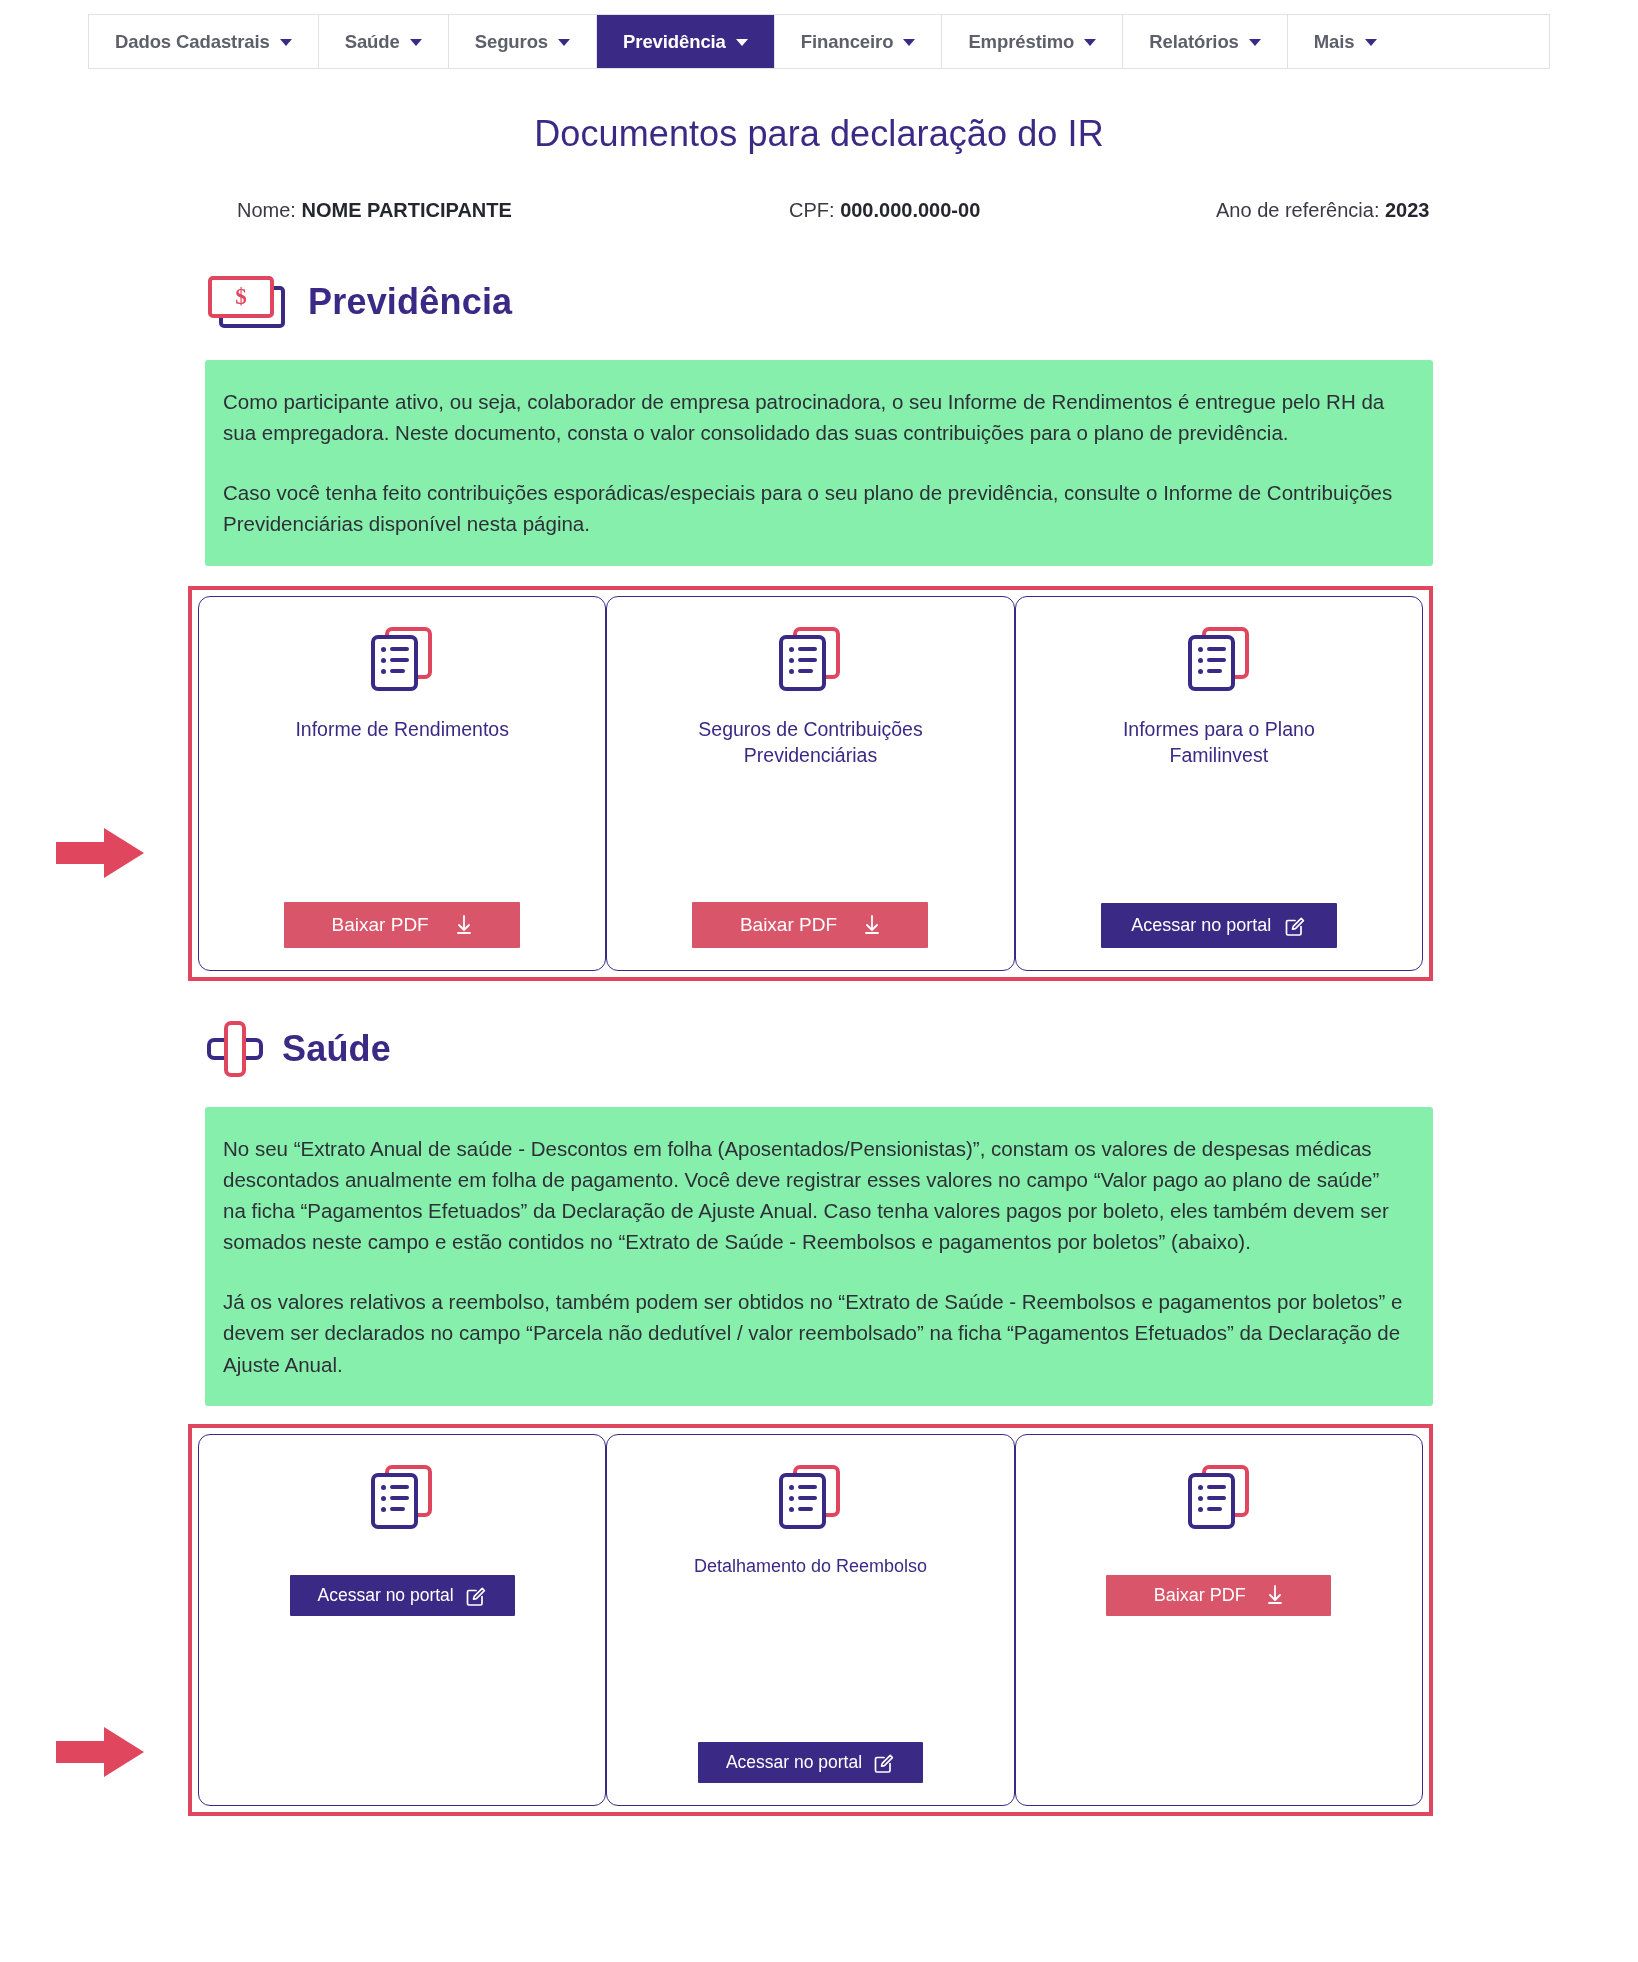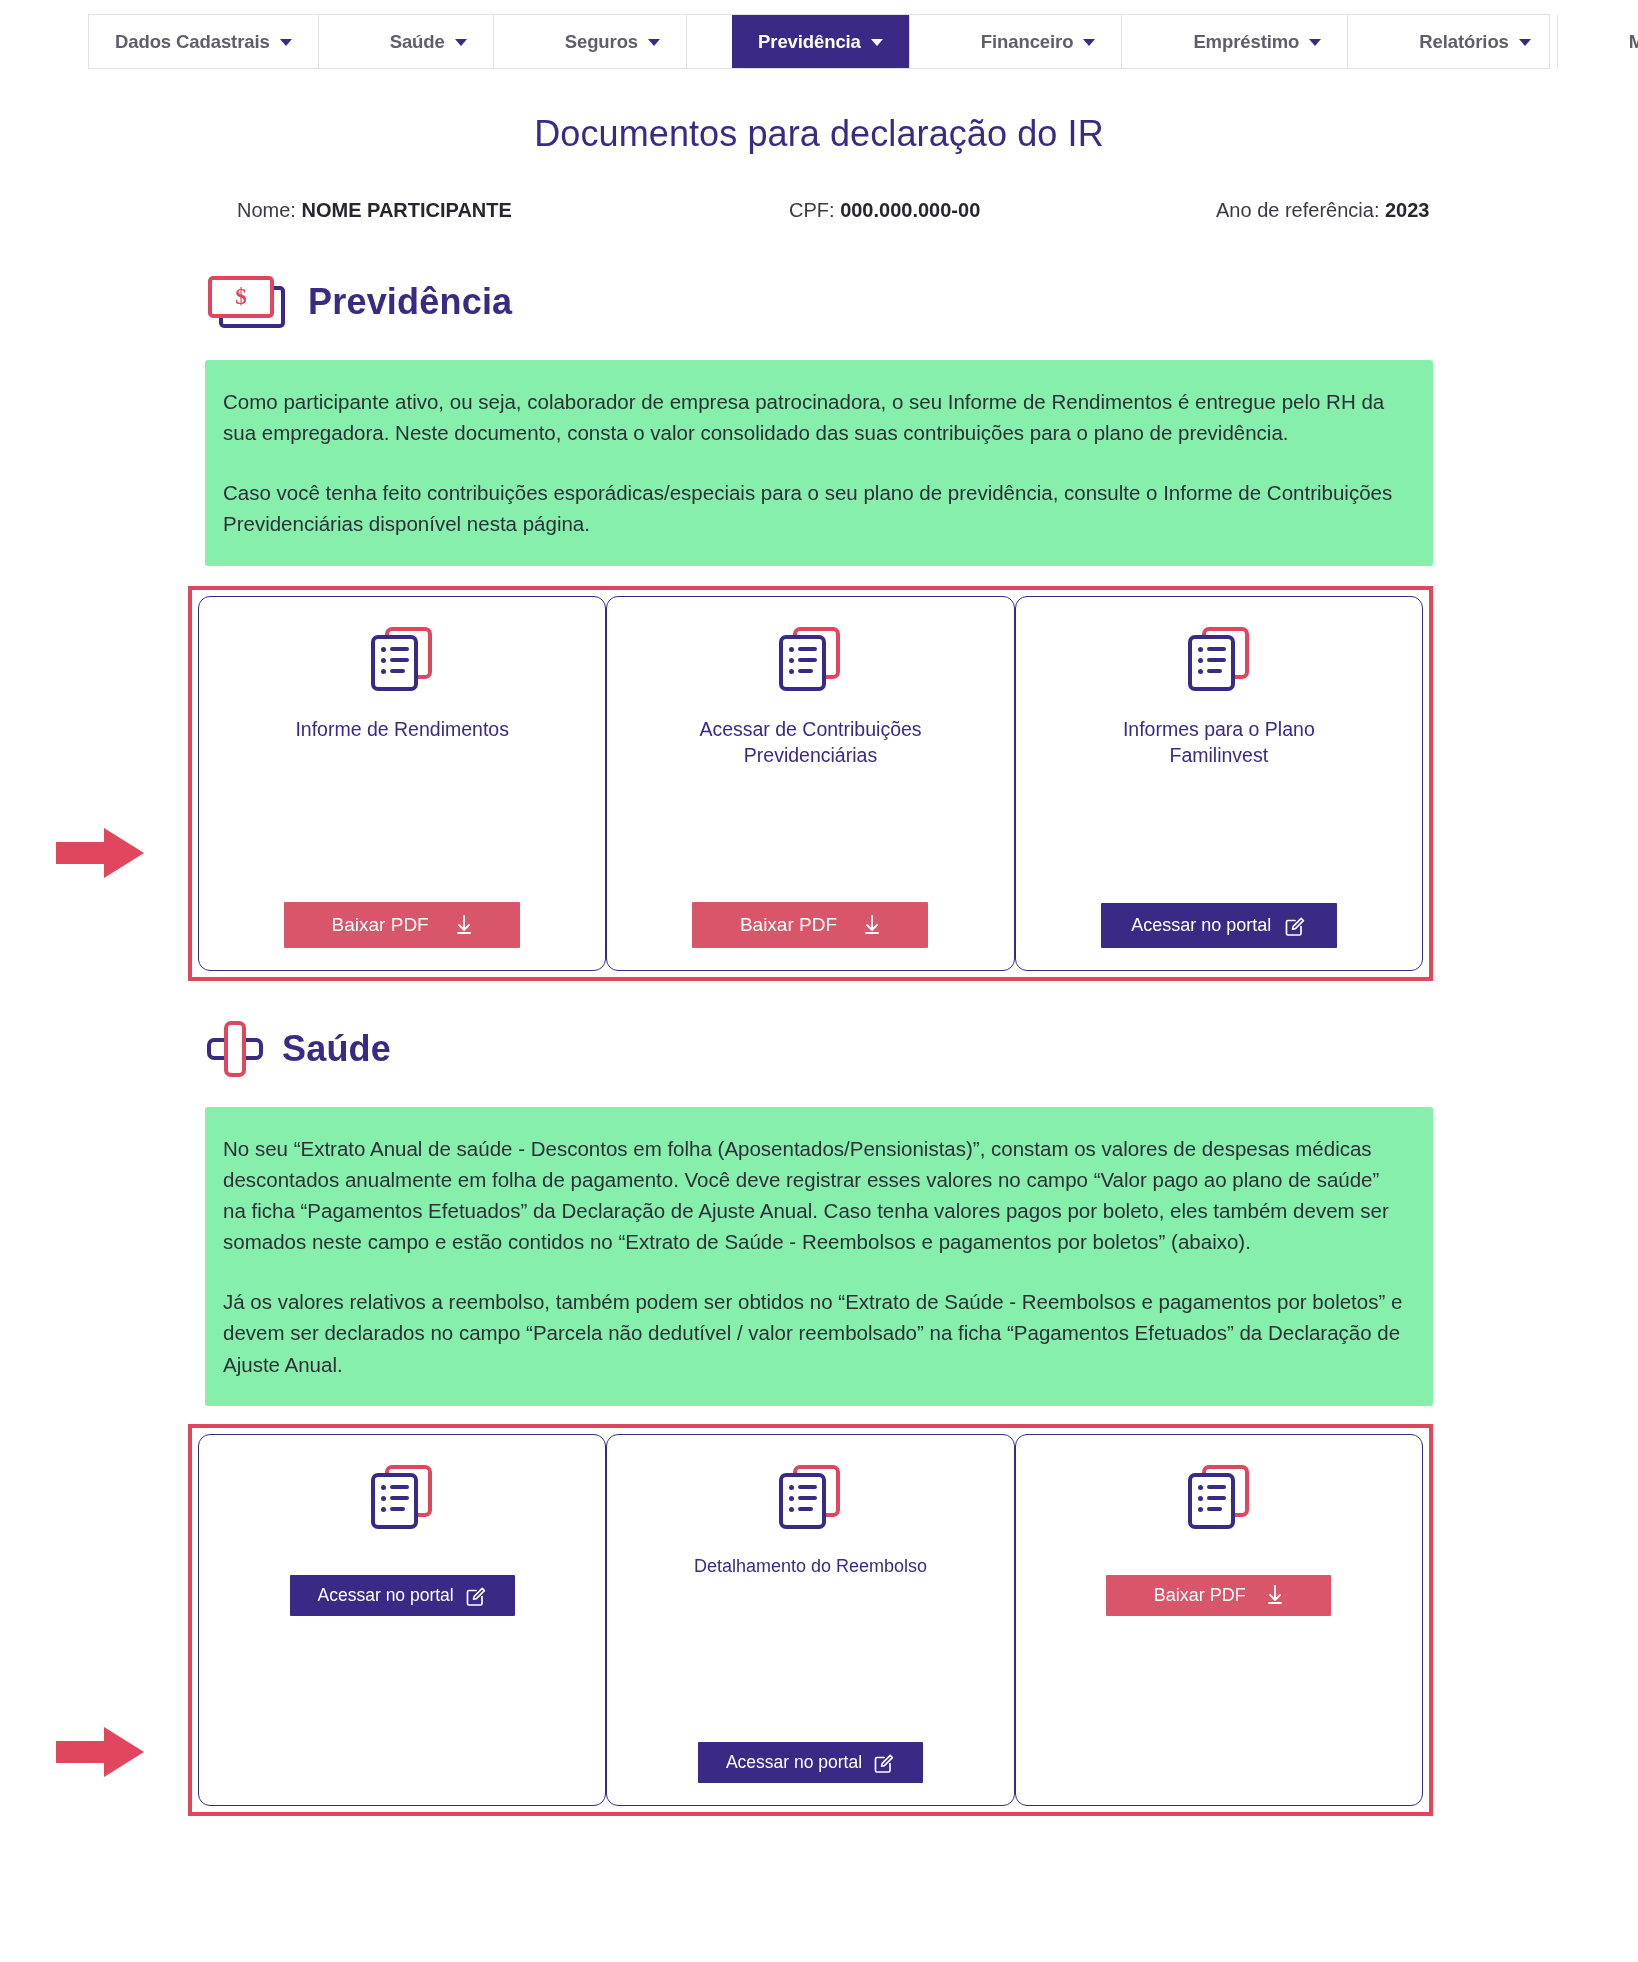--- a/index.html
+++ b/index.html
@@ -15,21 +15,20 @@
   }
 
   
   .navbar {
     display: flex;
     align-items: stretch;
     height: 55px;
     margin: 14px 88px 0 88px;
     border: 1px solid #e2e2e6;
     background: #ffffff;
-    gap: 45px;
   }
   .nav-item {
     flex: 0 0 auto;
     display: flex;
     align-items: center;
     justify-content: center;
     gap: 8px;
     padding: 0 26px;
     font-size: 18.5px;
     font-weight: bold;
@@ -349,21 +348,21 @@
           <div class="d-row">
               <span class="d-dot"></span>
               <span class="d-bar"></span>
             </div>
           <div class="d-row">
               <span class="d-dot"></span>
               <span class="d-bar"></span>
             </div>
         </div>
       </div>
-      <div class="card-title">Acessar de Contribuições Previdenciárias</div>
+      <div class="card-title">Seguros de Contribuições Previdenciárias</div>
       <button class="btn red">
         <span>Baixar PDF</span>
         <svg width="18" height="20" viewBox="0 0 18 20">
           <path d="M9 1 L9 14 M4 10 L9 15 L14 10 M3 18 L15 18" stroke="#fff" stroke-width="1.8" fill="none" stroke-linecap="round" stroke-linejoin="round"></path>
         </svg>
       </button>
     </div>
 
     <div class="card tall">
       <div class="icon-doc">

